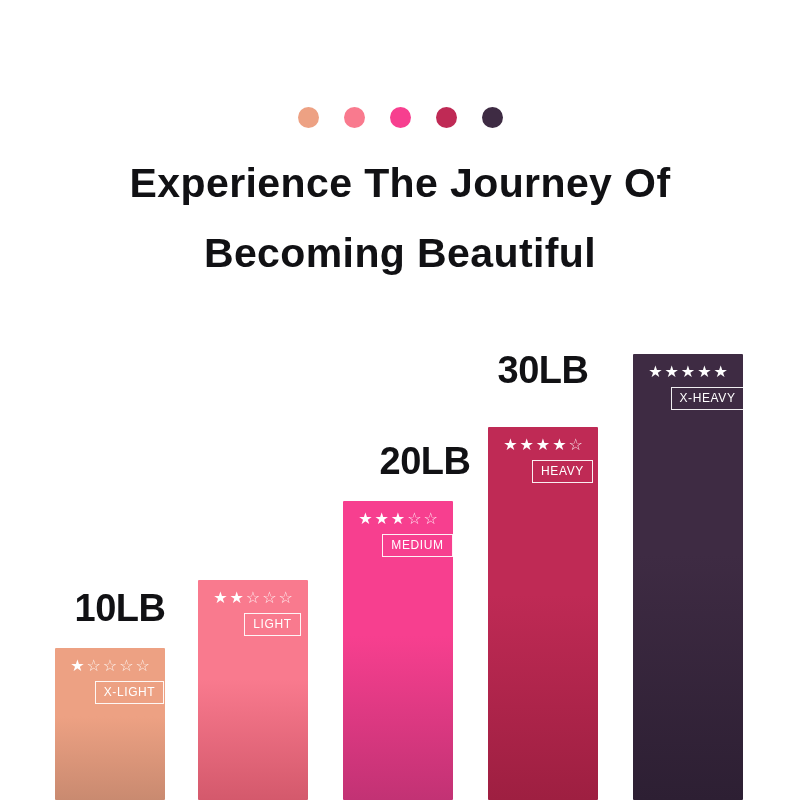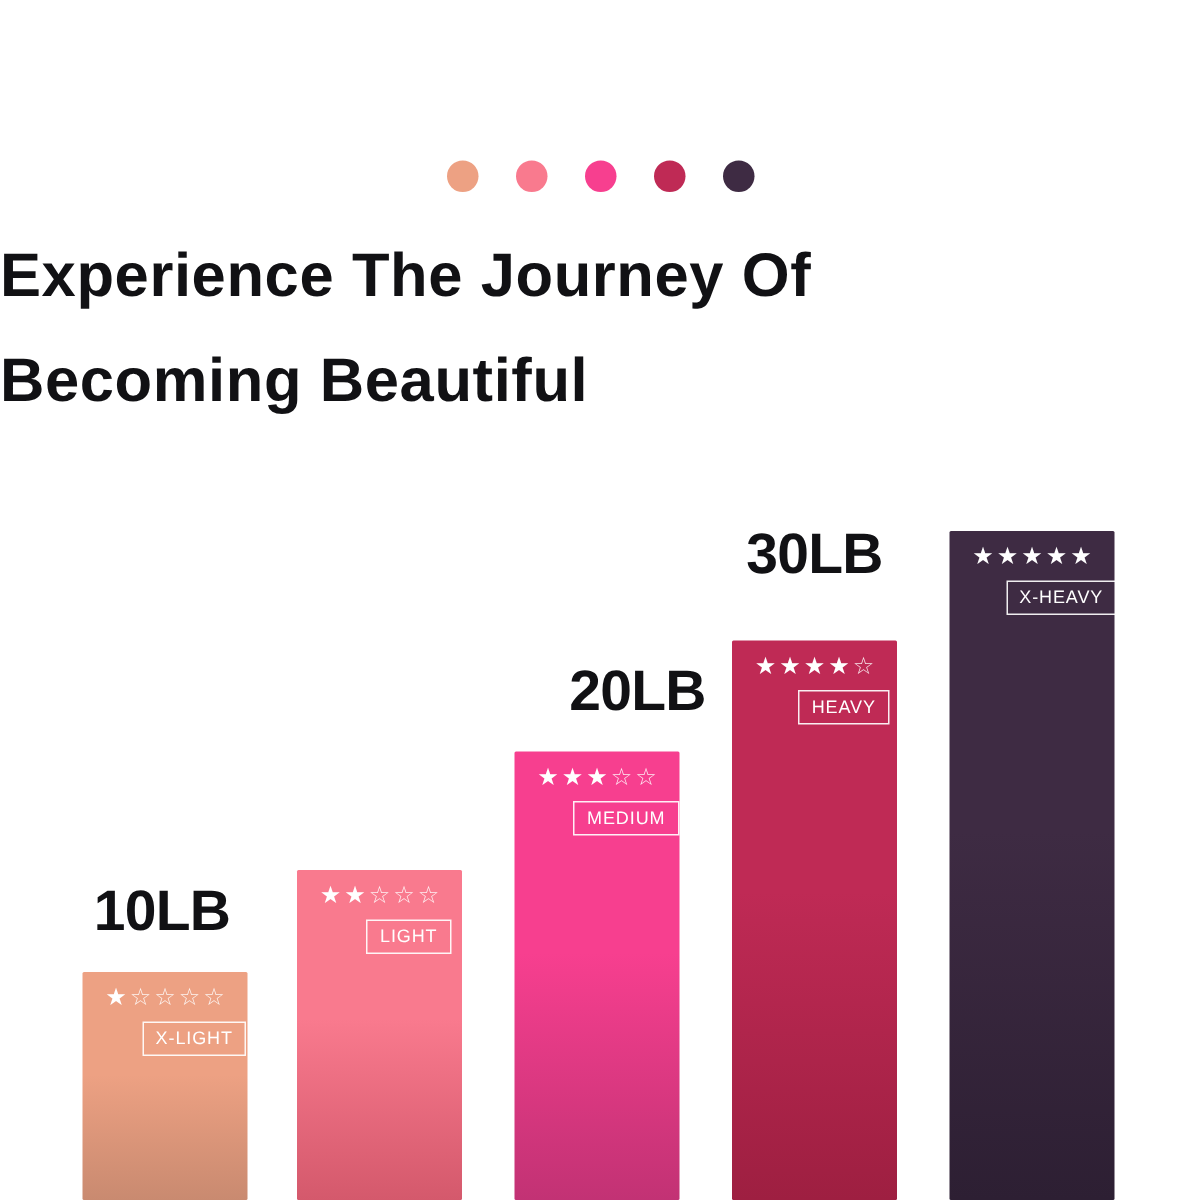--- a/index.html
+++ b/index.html
@@ -38,21 +38,21 @@
     height: 21px;
     border-radius: 50%;
   }
 
   
   .heading {
     position: absolute;
     top: 148px;
     left: 0;
     width: 800px;
-    text-align: left;
+    text-align: center;
     color: #111114;
     font-weight: bold;
     font-size: 41px;
     line-height: 70px;
     letter-spacing: 0.4px;
   }
   .heading .line {
     display: block;
     white-space: nowrap;
   }
@@ -143,21 +143,21 @@
 
   <div class="heading">
     <span class="line">Experience The Journey Of</span>
     <span class="line">Becoming Beautiful</span>
   </div>
 
   <div class="chart">
       <div class="bar-group" style="left: 55px; width: 110px; height: 152px;">
         <div class="bar" style="height: 152px; background: linear-gradient(rgb(237, 161, 131) 0%, rgb(237, 161, 131) 45%, rgb(201, 138, 112) 100%);"></div>
       </div>
-      <div class="bar-label" style="position: absolute; top: 588px; left: 108px;">10LB</div>
+      <div class="bar-label" style="position: absolute; top: 588px; left: 120px;">10LB</div>
       <div class="bar-inner" style="top: 658px; left: 55px; width: 110px;">
         <div class="stars">
           <span class="star">★</span>
           <span class="star empty">☆</span>
           <span class="star empty">☆</span>
           <span class="star empty">☆</span>
           <span class="star empty">☆</span>
         </div>
         <div class="badge">X-LIGHT</div>
       </div>

